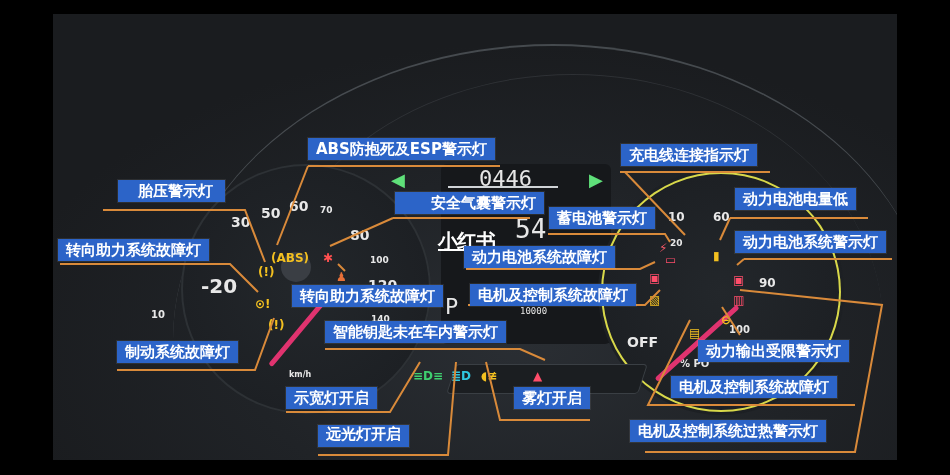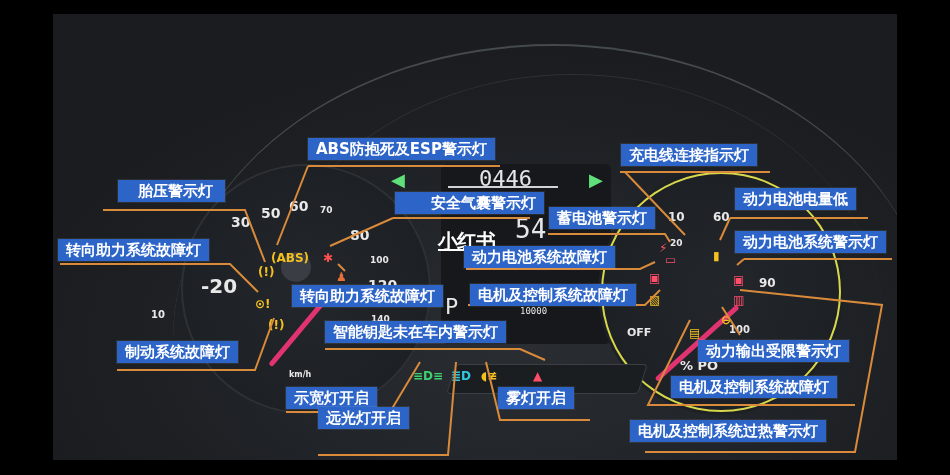--- a/index.html
+++ b/index.html
@@ -55,22 +55,22 @@
 
   <span style="position:absolute;left:338px;top:155px;color:#5fe07a;font-size:18px;">◀</span>
   <span style="position:absolute;left:536px;top:155px;color:#5fe07a;font-size:18px;">▶</span>
 
   <div class="gauge" style="left:545px;top:155px;width:240px;height:240px;border:3px solid transparent;box-shadow:0 0 0 2px #d8d84a inset;"></div>
   <span class="tick" style="left:615px;top:196px;">10</span>
   <span class="tick" style="left:660px;top:196px;">60</span>
   <span class="tick" style="left:617px;top:224px;font-size:9px;">20</span>
   <span class="tick" style="left:706px;top:262px;">90</span>
   <span class="tick" style="left:676px;top:310px;font-size:10px;">100</span>
-  <span class="tick" style="left:574px;top:312px;font-size:11px;">OFF</span>
-  <span class="tick" style="left:627px;top:344px;font-size:13px;">% PO</span>
+  <span class="tick" style="left:574px;top:320px;font-size:14px;">OFF</span>
+  <span class="tick" style="left:627px;top:344px;font-size:10px;">% PO</span>
   <div class="needle" style="left:575px;top:290px;width:110px;transform:rotate(-42deg);"></div>
 
   <span class="ind" style="left:218px;top:238px;color:#f3c020;">(ABS)</span>
   <span class="ind" style="left:205px;top:252px;color:#f3c020;">(!)</span>
   <span class="ind" style="left:202px;top:284px;color:#f3c020;">⊙!</span>
   <span class="ind" style="left:215px;top:305px;color:#f3c020;">(!)</span>
   <span class="ind" style="left:270px;top:238px;color:#ff5050;">✱</span>
   <span class="ind" style="left:283px;top:257px;color:#e87038;">♟</span>
 
   <span class="ind" style="left:606px;top:228px;color:#ff5a6a;">⚡</span>
@@ -139,22 +139,22 @@
 </svg>
 
 <div class="label" style="left:308px;top:138px;">ABS防抱死及ESP警示灯</div>
 <div class="label" style="left:118px;top:180px;padding-left:20px;padding-right:12px;">胎压警示灯</div>
 <div class="label" style="left:58px;top:239px;text-align:right;">转向助力系统故障灯</div>
 <div class="label" style="left:395px;top:192px;padding-left:36px;">安全气囊警示灯</div>
 <div class="label" style="left:292px;top:285px;">转向助力系统故障灯</div>
 <div class="label" style="left:117px;top:341px;">制动系统故障灯</div>
 <div class="label" style="left:325px;top:321px;">智能钥匙未在车内警示灯</div>
 <div class="label" style="left:286px;top:387px;">示宽灯开启</div>
-<div class="label" style="left:318px;top:407px;">远光灯开启</div>
-<div class="label" style="left:498px;top:387px;text-align:right;">雾灯开启</div>
+<div class="label" style="left:318px;top:425px;font-family:Liberation Mono, monospace;">远光灯开启</div>
+<div class="label" style="left:514px;top:387px;text-align:right;">雾灯开启</div>
 <div class="label" style="left:621px;top:144px;">充电线连接指示灯</div>
 <div class="label" style="left:549px;top:207px;">蓄电池警示灯</div>
 <div class="label" style="left:464px;top:246px;">动力电池系统故障灯</div>
 <div class="label" style="left:470px;top:284px;">电机及控制系统故障灯</div>
 <div class="label" style="left:735px;top:188px;">动力电池电量低</div>
 <div class="label" style="left:735px;top:231px;">动力电池系统警示灯</div>
 <div class="label" style="left:698px;top:340px;">动力输出受限警示灯</div>
 <div class="label" style="left:671px;top:376px;">电机及控制系统故障灯</div>
 <div class="label" style="left:630px;top:420px;">电机及控制系统过热警示灯</div>
 

